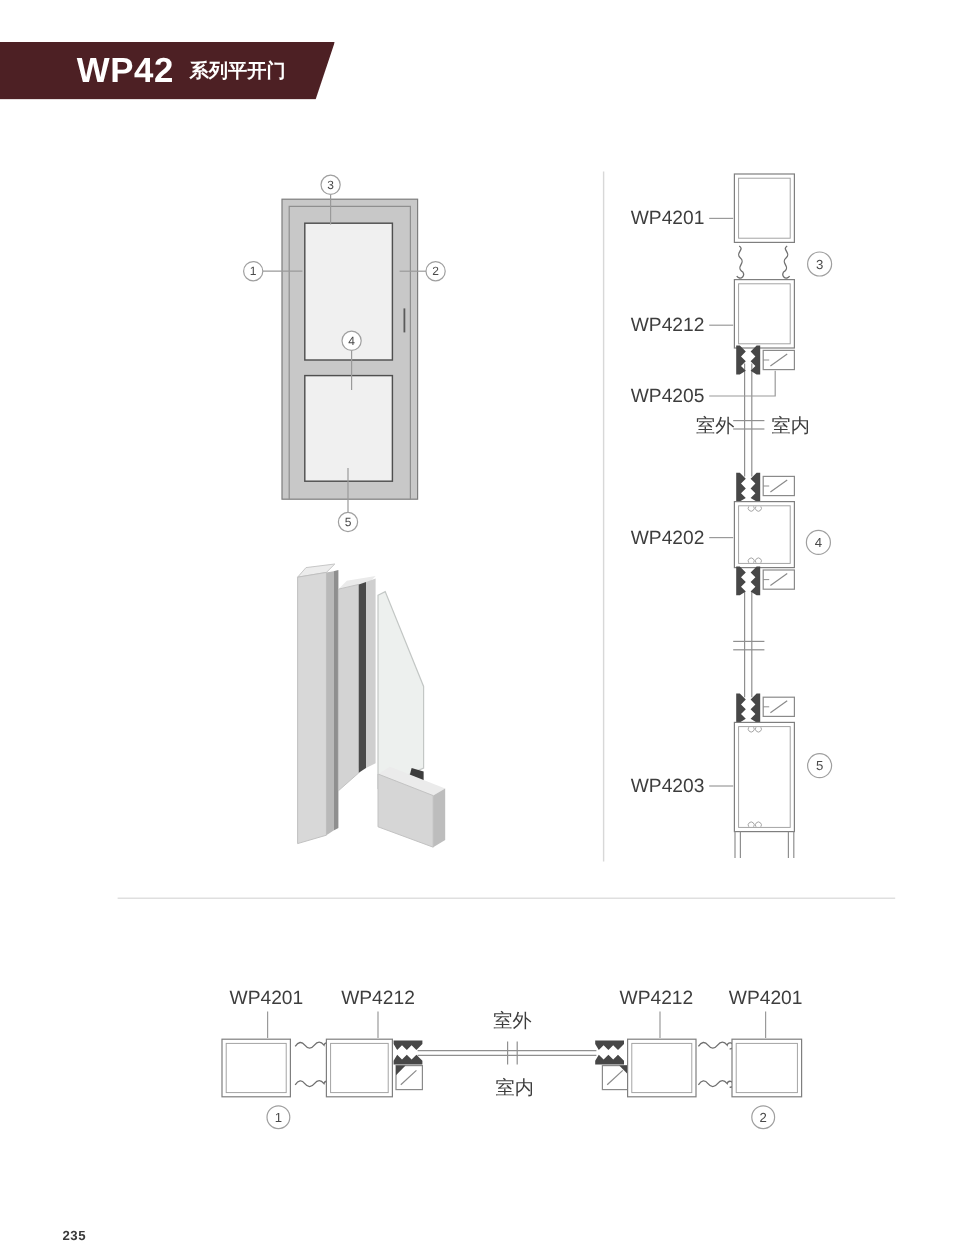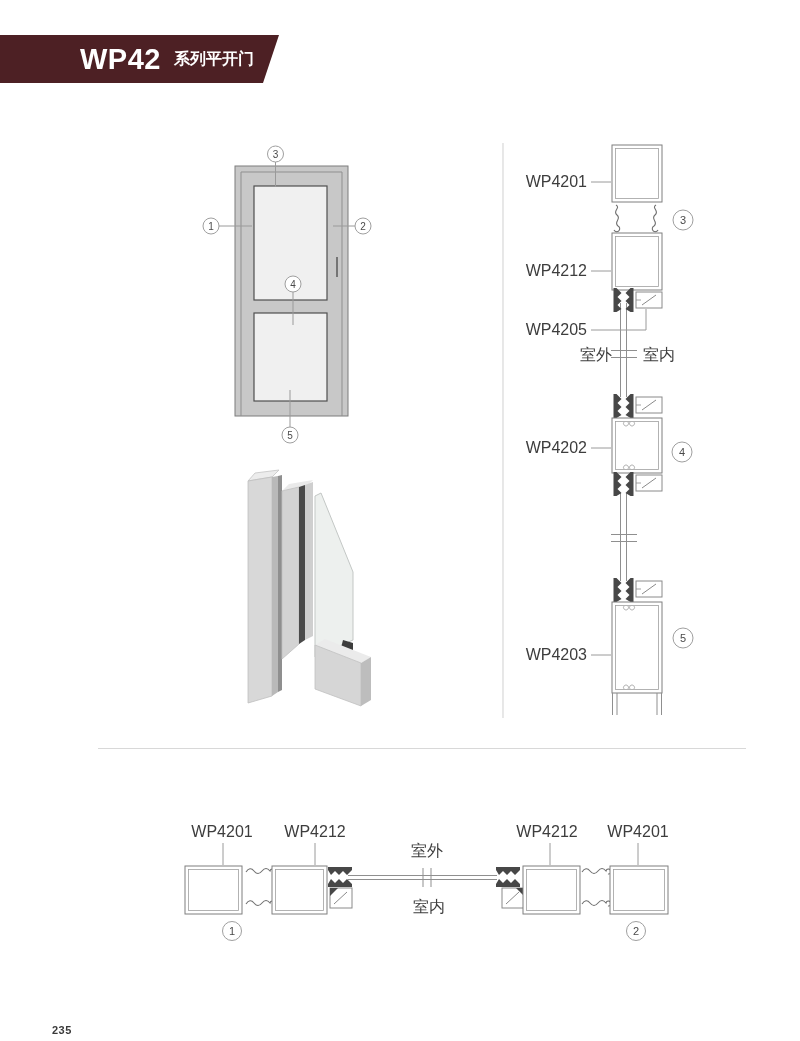--- a/index.html
+++ b/index.html
@@ -1,21 +1,21 @@
 <!DOCTYPE html>
 <html><head>
 <meta charset="utf-8">
 <style>
   html,body{margin:0;padding:0;background:#ffffff;}
   .page{position:relative;width:800px;height:1041px;background:#ffffff;overflow:hidden;
         font-family:"Liberation Sans",sans-serif;}
   .banner{position:absolute;left:0;top:35px;width:279px;height:48px;background:#4d2024;
           clip-path:polygon(0 0,100% 0,calc(100% - 16px) 100%,0 100%);
           display:flex;align-items:center;}
-  .banner .series{font-size:29px;font-weight:700;color:#ffffff;margin-left:80px;letter-spacing:.5px;}
+  .banner .series{font-size:29px;font-weight:700;color:#ffffff;margin-left:64px;letter-spacing:.5px;}
   .banner .subtitle{font-size:16px;font-weight:600;color:#ffffff;margin-left:13px;margin-top:0;}
   .divider-h{position:absolute;left:98px;top:748px;width:648px;height:0;border-top:1.5px solid #d8d8d8;}
   .pageno{position:absolute;left:52px;top:1024px;font-size:11px;font-weight:700;color:#3a3a3a;letter-spacing:.5px;}
   svg{position:absolute;overflow:visible;}
   svg text{font-family:"Liberation Sans",sans-serif;}
   .lbl{font-size:16px;fill:#3d3d3d;}
   .cjk{font-size:16px;fill:#3d3d3d;}
   .cnum{font-size:11px;fill:#4a4a4a;}
   .cnum-sm{font-size:10px;fill:#4a4a4a;}
   .thin{stroke:#8f8f8f;stroke-width:1;fill:none;}

